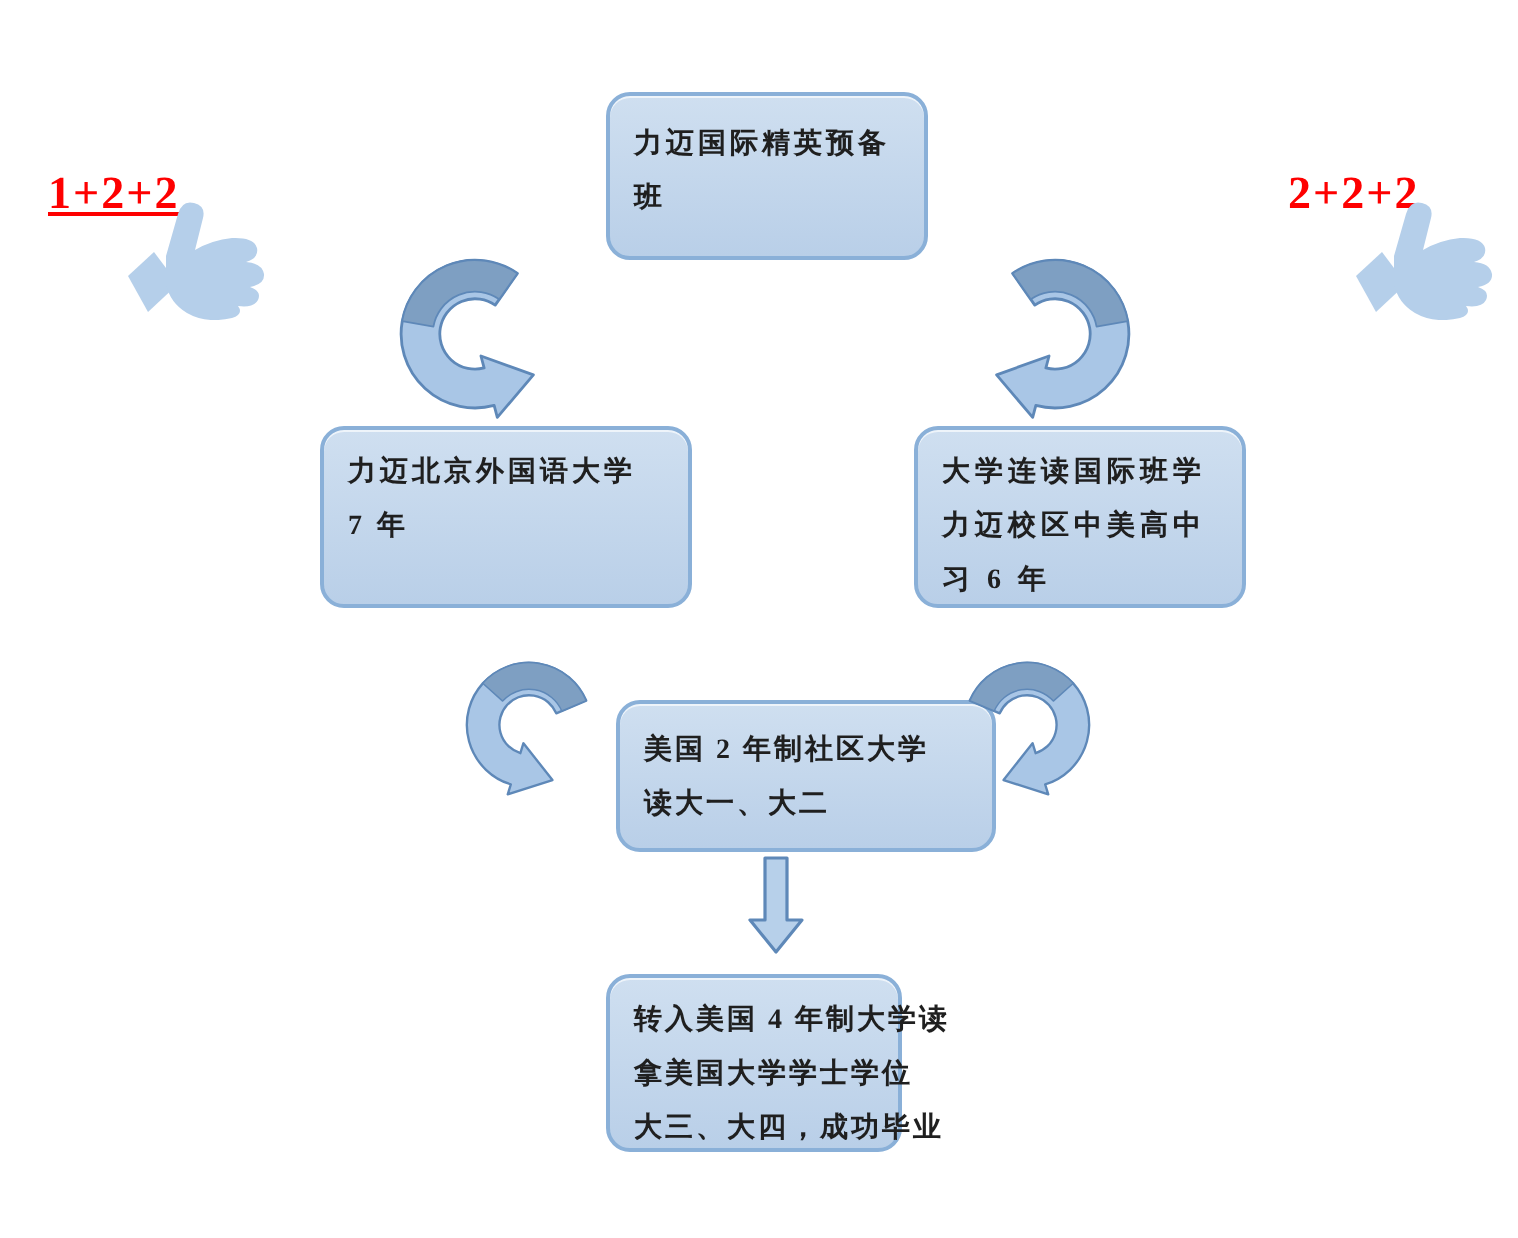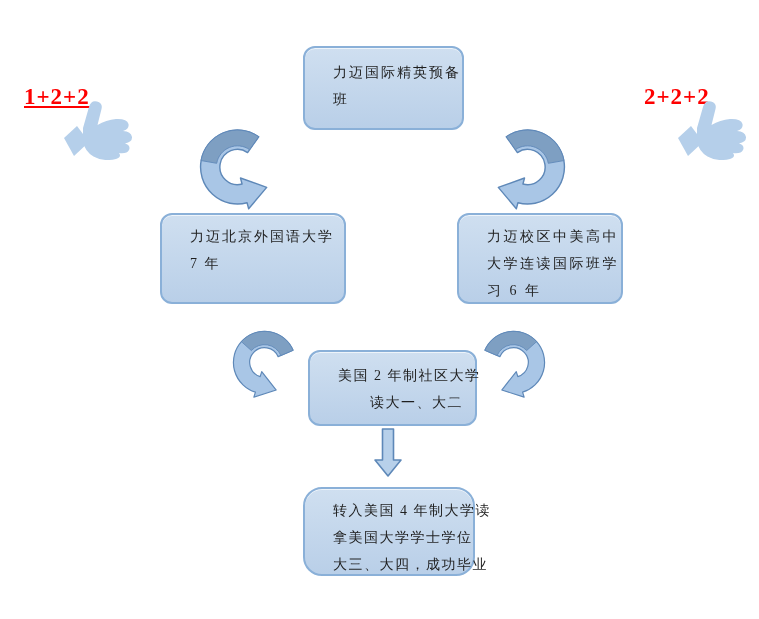--- a/index.html
+++ b/index.html
@@ -14,28 +14,29 @@
     font-family:"Liberation Serif","DejaVu Serif",serif;
   }
   .flow-box{
     position:absolute;box-sizing:border-box;
     background:linear-gradient(to bottom,var(--box-fill-top),var(--box-fill-bottom));
     border:2px solid var(--box-border);
     border-radius:12px;
     box-shadow:inset 0 1px 0 rgba(255,255,255,.65);
     color:var(--text-color);
     font-size:14px;line-height:27px;letter-spacing:2px;
-    padding:8px 12px 6px 28px;
+    padding:8px 12px 6px 12px;
+    font-weight:bold;
   }
   .flow-box .line{white-space:nowrap;}
   .box-top{left:303px;top:46px;width:161px;height:84px;padding-top:11px;}
   .box-left{left:160px;top:213px;width:186px;height:91px;}
   .box-right{left:457px;top:213px;width:166px;height:91px;letter-spacing:2.5px;}
-  .box-middle{left:308px;top:350px;width:169px;height:76px;text-align:right;padding-top:10px;letter-spacing:1.5px;}
-  .box-bottom{left:303px;top:487px;width:172px;height:89px;letter-spacing:1.5px;border-radius:19px;}
+  .box-middle{left:308px;top:350px;width:190px;height:76px;text-align:left;padding-top:10px;letter-spacing:1.5px;}
+  .box-bottom{left:303px;top:487px;width:148px;height:89px;letter-spacing:1.5px;}
   .arrow{position:absolute;}
   .arrow svg{display:block;width:100%;height:100%;overflow:visible;}
   .curved-top-left{left:197px;top:118px;width:88px;height:98px;}
   .curved-top-right{left:480px;top:118px;width:88px;height:98px;transform:scaleX(-1);}
   .curved-bottom-left{left:230px;top:320px;width:74px;height:88px;transform:rotate(32deg);}
   .curved-bottom-right{left:474px;top:320px;width:74px;height:88px;transform:scaleX(-1) rotate(32deg);}
   .straight-down{left:374px;top:428px;width:28px;height:50px;}
   .arrow-face{fill:var(--arrow-light);stroke:var(--arrow-stroke);stroke-width:1.6;stroke-linejoin:round;}
   .arrow-topface{fill:var(--arrow-dark);stroke:var(--arrow-stroke);stroke-width:1;stroke-linejoin:round;}
   .straight-face{fill:var(--straight-arrow-fill);stroke:var(--arrow-stroke);stroke-width:1.6;stroke-linejoin:round;}
@@ -84,22 +85,22 @@
     <div class="line">力迈国际精英预备</div>
     <div class="line">班</div>
   </div>
 
   <div class="flow-box box-left">
     <div class="line">力迈北京外国语大学</div>
     <div class="line">7 年</div>
   </div>
 
   <div class="flow-box box-right">
+    <div class="line">大学连读国际班学</div>
     <div class="line">力迈校区中美高中</div>
-    <div class="line">大学连读国际班学</div>
     <div class="line">习 6 年</div>
   </div>
 
   <div class="flow-box box-middle">
     <div class="line">美国 2 年制社区大学</div>
     <div class="line">读大一、大二</div>
   </div>
 
   <div class="flow-box box-bottom">
     <div class="line">转入美国 4 年制大学读</div>

